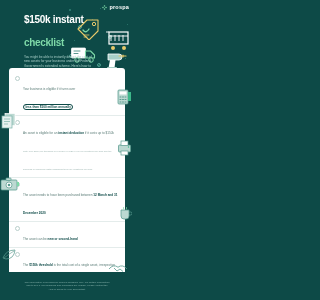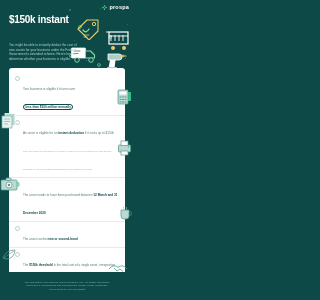--- a/index.html
+++ b/index.html
@@ -29,21 +29,21 @@
     position: absolute; top: 4px; right: 5px;
     display: flex; align-items: center; gap: 2px;
   }
   .logo-mark { width: 5px; height: 5px; display: block; }
   .logo-text {
     color: #ffffff; font-size: 5.5px; font-weight: 700;
     letter-spacing: 0.2px;
   }
 
   
-  .hero { position: absolute; top: 14px; left: 9px; width: 74px; }
+  .hero { position: absolute; top: 14px; left: 24px; width: 74px; }
   .hero h1 {
     color: #ffffff; font-size: 10px; line-height: 11.5px;
     font-weight: 700; letter-spacing: -0.3px;
   }
   .hero h1 .accent { color: #7ed9a8; }
   .hero p {
     margin-top: 6px;
     color: #a9cfc8; font-size: 3.2px; line-height: 4.6px;
   }
 
@@ -173,20 +173,21 @@
       <path d="M30 12 h14 M38 10 v4" stroke="#e8c96a" stroke-width="2.4" stroke-linecap="round"></path>
       <path d="M12 20 l-3 16 h12 l2 -16 Z" fill="#ffffff"></path>
       <rect x="6" y="34" width="20" height="6" rx="1.5" fill="#a9cfc8"></rect>
     </svg>
   </div>
 
   <div class="hero">
     <h1>
       <span>$150k instant</span><br>
       <br>
+      <span class="accent">checklist</span>
     </h1>
     <p>You might be able to instantly deduct the cost of new assets for your business under the Federal Government's extended scheme. Here's how to determine whether your business is eligible.</p>
   </div>
 
   <div class="side-illus" style="left:0px;top:112px;">
     <svg width="18" height="18" viewBox="0 0 36 36">
       <rect x="10" y="3" width="20" height="24" fill="#bcd9d2" stroke="#ffffff" stroke-width="1.4"></rect>
       <rect x="4" y="8" width="20" height="24" fill="#e8f2f0" stroke="#7ab3a8" stroke-width="1.4"></rect>
       <path d="M8 14 h12 M8 19 h12 M8 24 h8" stroke="#7ab3a8" stroke-width="1.4"></path>
     </svg>

